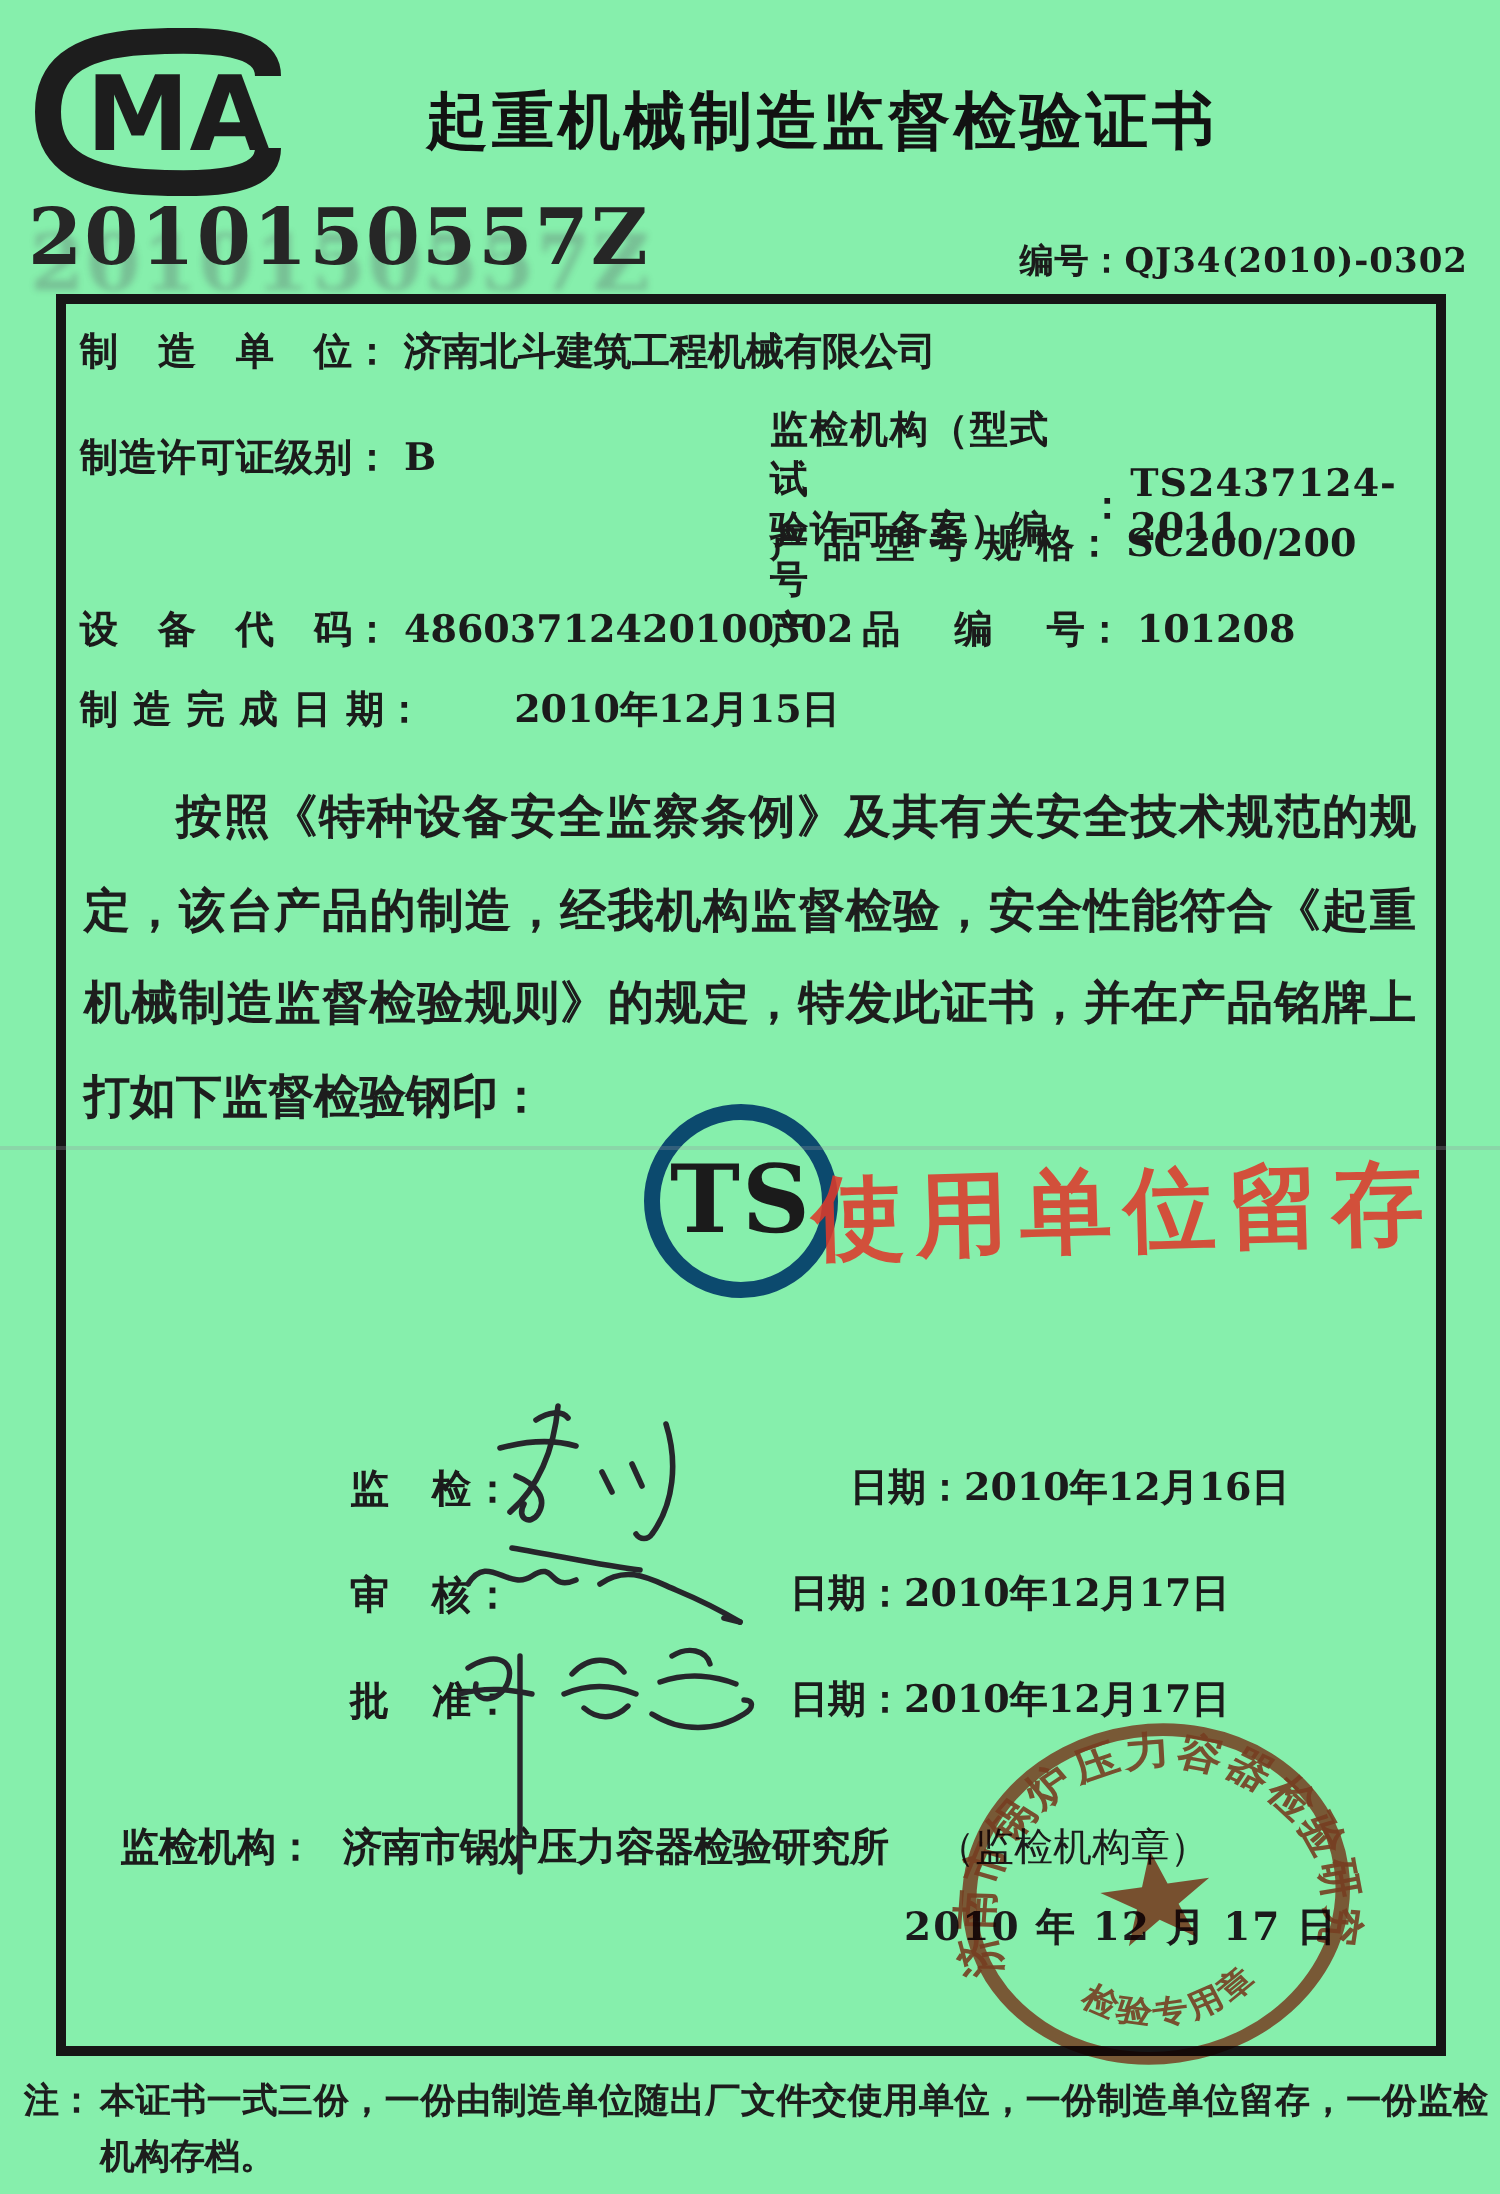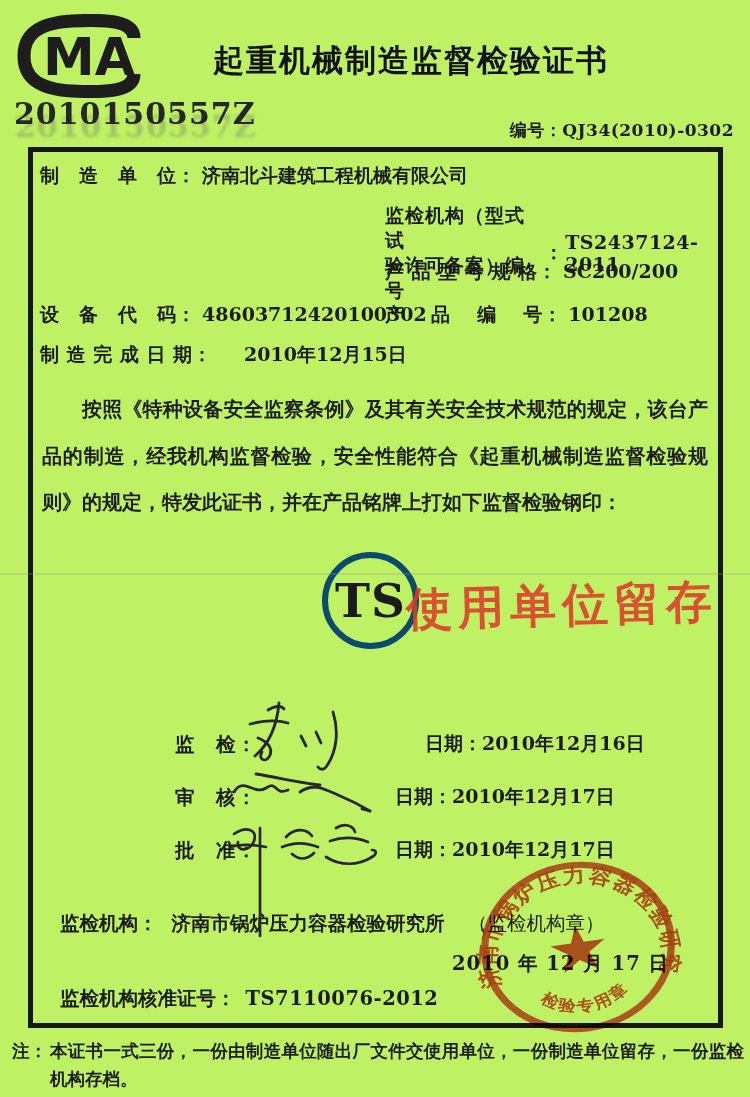--- a/index.html
+++ b/index.html
@@ -1,31 +1,31 @@
 <!DOCTYPE html>
 <html><head>
 <meta charset="utf-8">
 <style>
   * { margin:0; padding:0; box-sizing:border-box; }
   html,body { background:#e9e7e3; }
   .page {
     position:relative;
     width:750px; height:1097px;
     margin:0 auto;
-    background:#bef264;
+    background:#86efac;
     overflow:hidden;
     font-family:"DejaVu Serif","Liberation Serif",serif;
     color:#1b1b1b;
   }
   
   .cma { position:absolute; left:16px; top:14px; width:180px; }
   .cma svg { display:block; }
   .cma-num {
     margin-top:-2px; margin-left:-2px;
-    font-size:30px; font-weight:bold; letter-spacing:1px;
+    font-size:39px; font-weight:bold; letter-spacing:1px;
     color:#262626;
     text-shadow:1px 13px 3px rgba(90,90,100,.30);
     white-space:nowrap;
   }
   .title {
     position:absolute; left:213px; top:40px;
     font-size:31px; font-weight:bold; letter-spacing:2px;
     color:#121212; white-space:nowrap;
   }
   .doc-no {
@@ -41,31 +41,31 @@
   }
   .row { position:absolute; white-space:nowrap; font-size:19px; font-weight:bold; }
   .row .lab { letter-spacing:.5px; }
   .row .val { margin-left:6px; }
   .lic-cell { position:absolute; left:385px; top:203px; display:flex; align-items:center; font-weight:bold; }
   .lic-lines { font-size:19px; line-height:25px; letter-spacing:1px; }
   .lic-colon { font-size:19px; margin:0 2px; }
   .lic-val { font-size:19px; letter-spacing:.5px; }
   .statement {
     position:absolute; left:42px; top:386px; width:666px;
-    font-size:20px; font-weight:bold; line-height:46.5px;
+    font-size:23px; font-weight:bold; line-height:46.5px;
     text-align:justify; text-indent:2em; color:#1d1d1d;
   }
   
   .artifact-line {
     position:absolute; left:0; top:573px; width:750px; height:2px;
     background:rgba(150,150,158,.28); z-index:4;
   }
   .ts-circle {
     position:absolute; left:322px; top:552px;
-    width:97px; height:97px; border:6px solid #0c4a6e; border-radius:50%;
+    width:97px; height:97px; border:8px solid #0c4a6e; border-radius:50%;
     display:flex; align-items:center; justify-content:center;
     font-size:47px; font-weight:bold; letter-spacing:1px;
     background:transparent; z-index:2;
   }
   .keep-stamp {
     position:absolute; left:406px; top:575px;
     font-size:46px; font-weight:bold; letter-spacing:6px;
     color:#dd3b2c; opacity:.88; white-space:nowrap;
     transform:rotate(-1.5deg); z-index:3;
   }
@@ -110,20 +110,23 @@
   <div class="doc-no">
     <span>编号：</span><span>QJ34(2010)-0302</span>
   </div>
 
   <div class="box"></div>
 
   <div class="row" style="left:40px;top:163px;">
     <span class="lab">制　造　单　位：</span><span class="val">济南北斗建筑工程机械有限公司</span>
   </div>
 
+  <div class="row" style="left:40px;top:216px;">
+    <span class="lab">制造许可证级别：</span><span class="val">B</span>
+  </div>
 
   <div class="lic-cell">
     <div class="lic-lines">
       <div>监检机构（型式试</div>
       <div>验许可备案）编号</div>
     </div>
     <span class="lic-colon">：</span>
     <span class="lic-val">TS2437124-2011</span>
   </div>
 
@@ -132,21 +135,21 @@
   </div>
 
   <div class="row" style="left:40px;top:302px;">
     <span class="lab">设　备　代　码：</span><span class="val">48603712420100302</span>
   </div>
   <div class="row" style="left:385px;top:302px;">
     <span class="lab">产　 品　 编　 号：</span><span class="val">101208</span>
   </div>
 
   <div class="row" style="left:40px;top:342px;">
-    <span class="lab">制 造 完 成 日 期：</span><span class="val" style="margin-left:32px;">2010年12月15日</span>
+    <span class="lab">制 造 完 成 日 期：</span><span class="val" style="margin-left:45px;">2010年12月15日</span>
   </div>
 
   <p class="statement">按照《特种设备安全监察条例》及其有关安全技术规范的规定，该台产品的制造，经我机构监督检验，安全性能符合《起重机械制造监督检验规则》的规定，特发此证书，并在产品铭牌上打如下监督检验钢印：</p>
 
   <div class="artifact-line"></div>
 
   <div class="ts-circle">TS</div>
 
   <div class="keep-stamp">使用单位留存</div>
 
@@ -196,23 +199,20 @@
   <div class="sig-date" style="top:837px;">
     <span>日期：</span><span>2010年12月17日</span>
   </div>
 
   <div class="org-row">
     <span>监检机构：</span><span class="val">济南市锅炉压力容器检验研究所</span>
   </div>
   <div class="seal-note">（监检机构章）</div>
   <div class="org-date">2010 年 12 月 17 日</div>
 
-  <div class="cert-row">
-    <span>监检机构核准证号：</span><span class="val">TS7110076-2012</span>
-  </div>
 
   <svg class="round-stamp" viewBox="0 0 200 200" preserveAspectRatio="none">
     <defs>
       <path id="ringPath" d="M 22,132 A 81,81 0 1 1 178,132" fill="none"></path>
       <path id="botPath" d="M 50,146 A 63,63 0 0 0 150,146" fill="none"></path>
     </defs>
     <circle cx="100" cy="100" r="90" fill="none" stroke="#e04331" stroke-width="7" opacity=".85"></circle>
     <text font-size="22" font-weight="bold" fill="#e04331" opacity=".9" letter-spacing="2">
       <textPath href="#ringPath" startOffset="2" textLength="330" lengthAdjust="spacingAndGlyphs">济南市锅炉压力容器检验研究所</textPath>
     </text>

